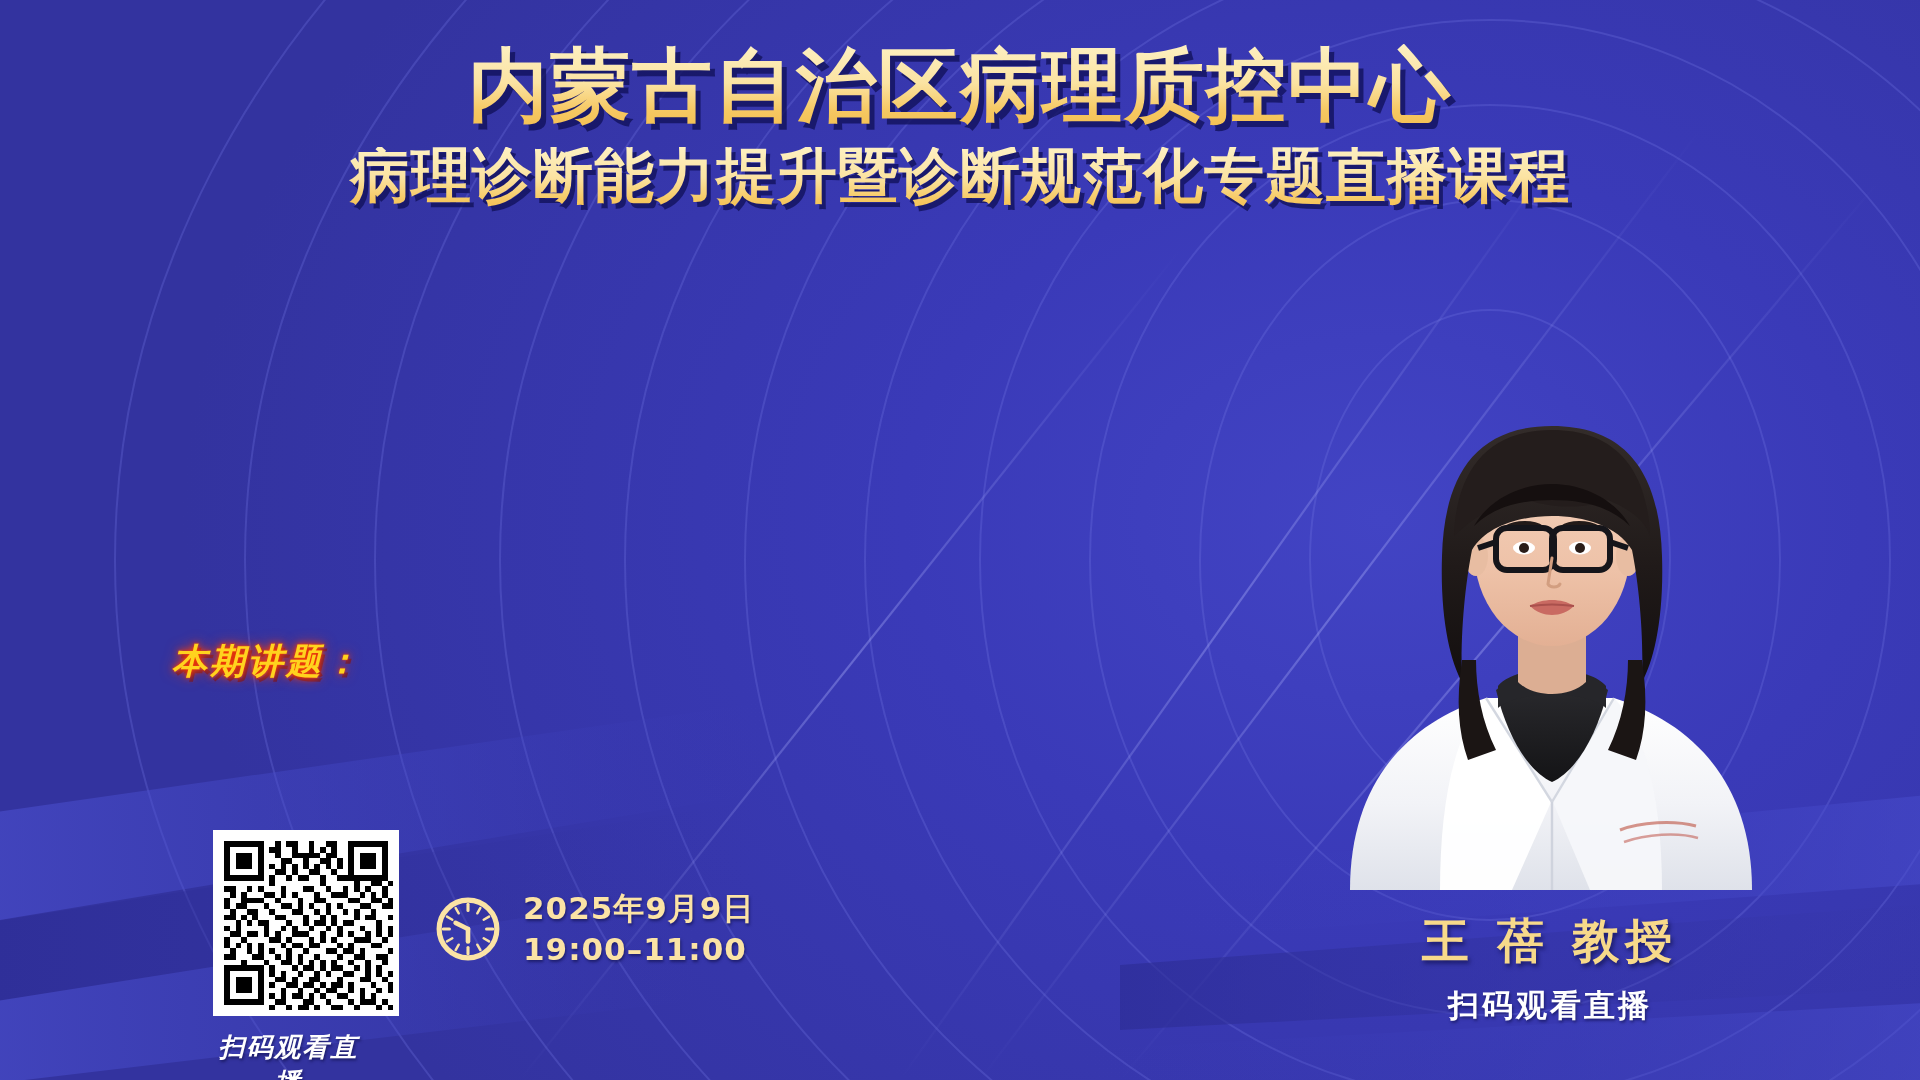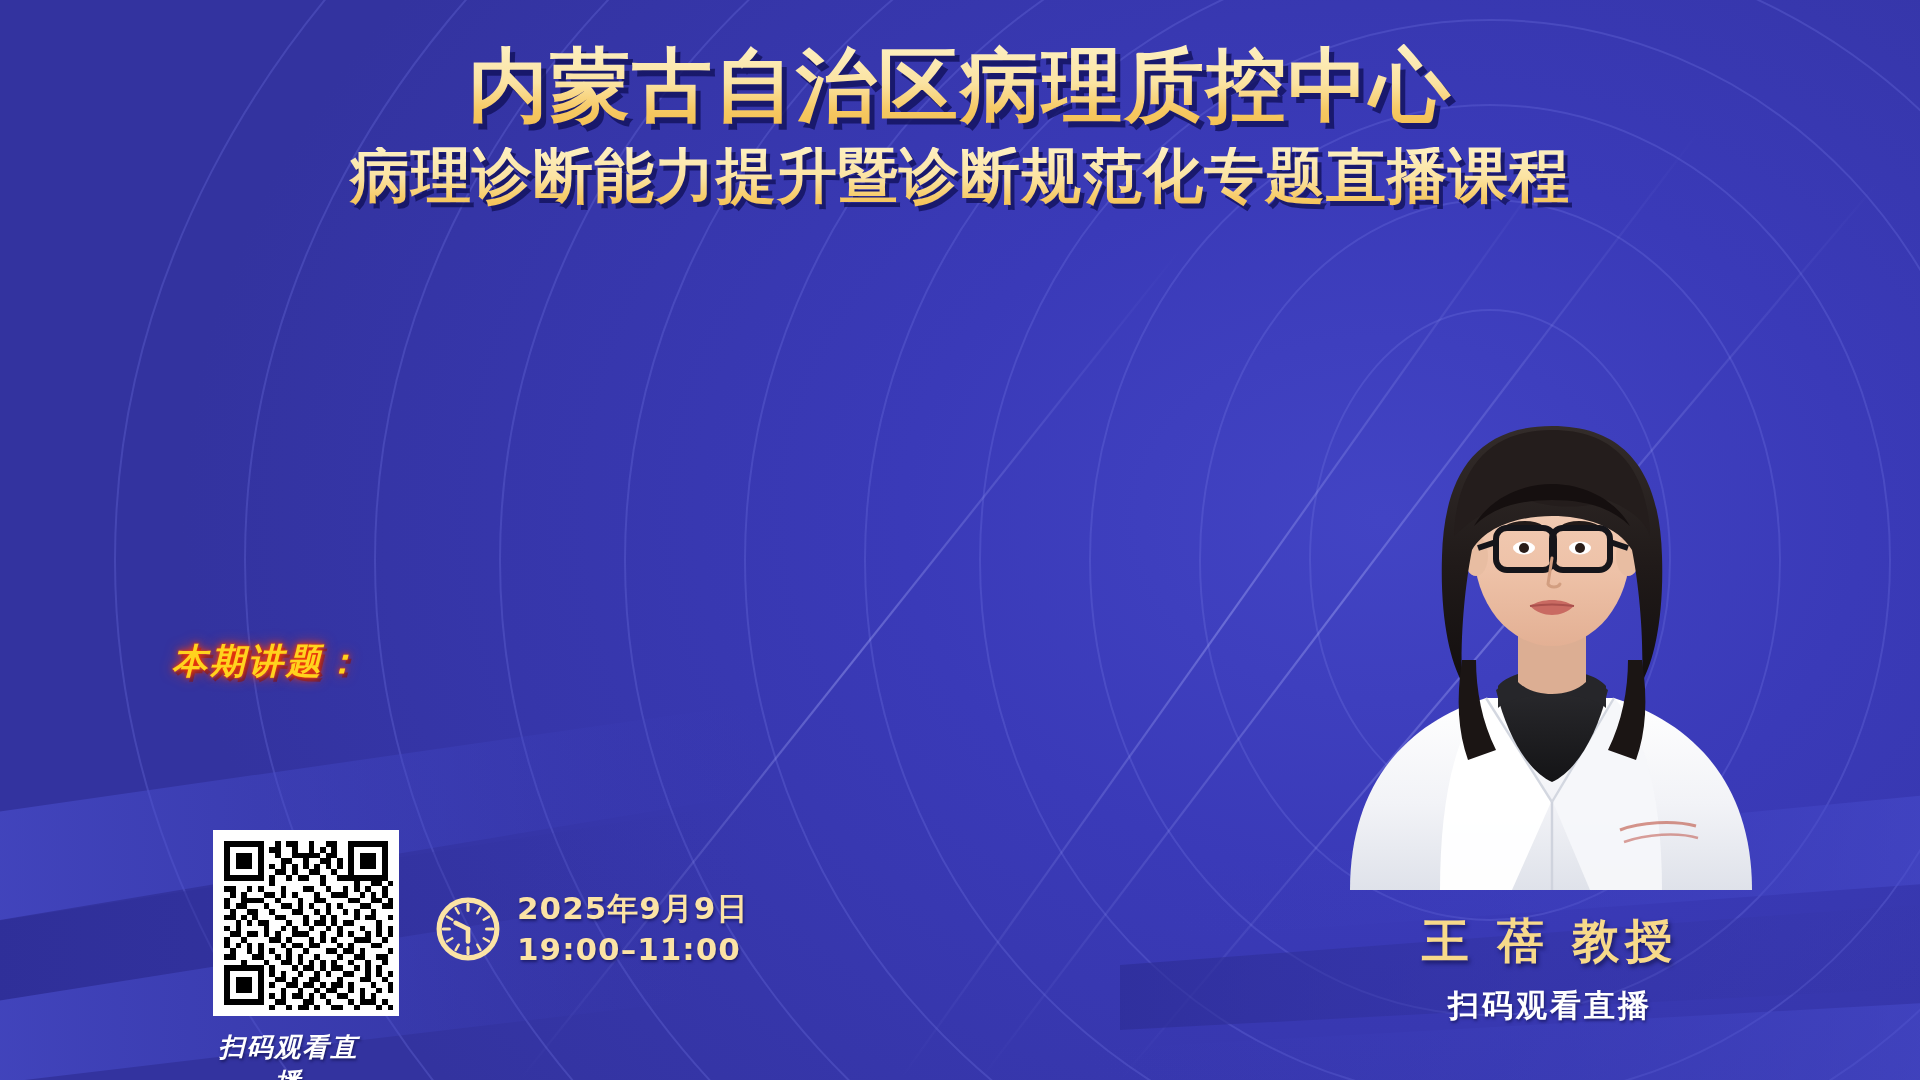--- a/index.html
+++ b/index.html
@@ -74,21 +74,21 @@
   }
   .qr-caption{
     margin-top:14px;font-size:26px;font-weight:bold;font-style:italic;
     color:#ffffff;letter-spacing:2px;
     font-family:"DejaVu Sans","Liberation Sans",sans-serif;
     text-shadow:1px 2px 3px rgba(10,10,60,.6);
   }
 
   
   .datetime{
-    position:absolute;left:435px;top:888px;display:flex;align-items:center;gap:16px;
+    position:absolute;left:435px;top:888px;display:flex;align-items:center;gap:22px;
   }
   .clock-icon{width:66px;height:66px;flex:0 0 66px;}
   .dt-text{
     font-size:31px;font-weight:bold;line-height:1.32;color:#fbe3a5;letter-spacing:1px;
     font-family:"DejaVu Sans","Liberation Sans",sans-serif;
     text-shadow:1px 2px 3px rgba(10,10,60,.55);
   }
   .dt-text div{white-space:nowrap;}
 
   

